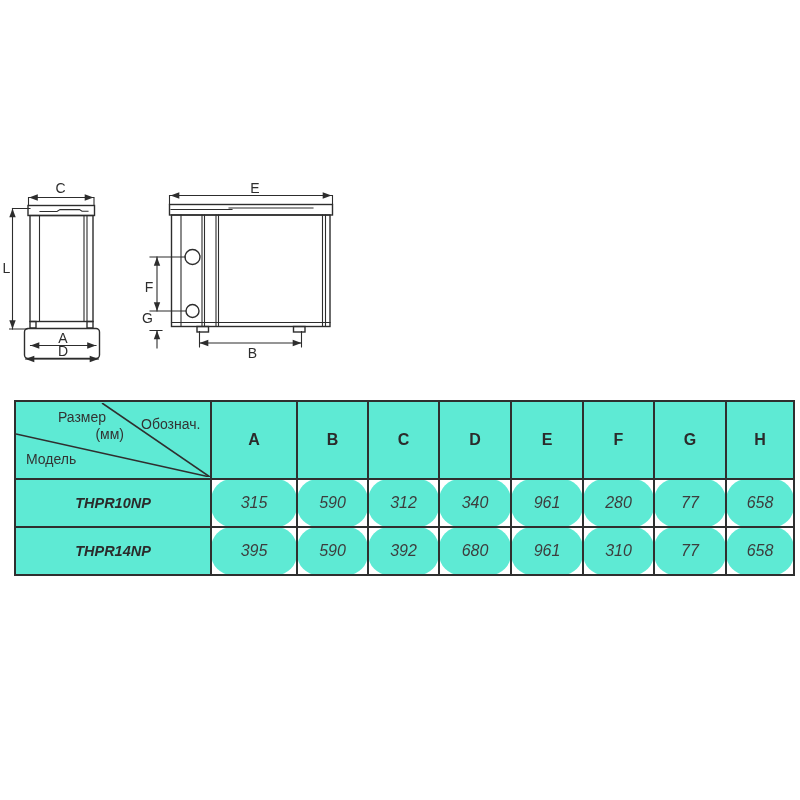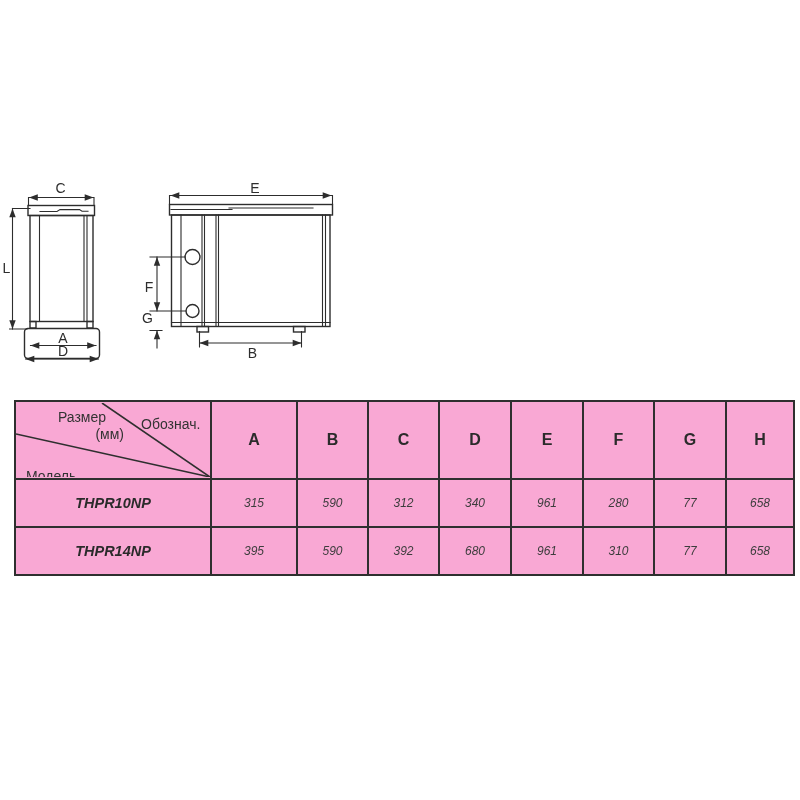--- a/index.html
+++ b/index.html
@@ -44,21 +44,21 @@
     top: 400px;
     width: 781px;
     border-collapse: collapse;
     table-layout: fixed;
   }
   table.dims td {
     border: 2px solid #2f2f2f;
     text-align: center;
     vertical-align: middle;
     padding: 0;
-    background: #f9a8d4;
+    background: #5eead4;
   }
   tr.header-row {
     height: 78px;
   }
   tr.data-row {
     height: 48px;
     font-style: italic;
   }
   td.col-header {
     font-weight: bold;
@@ -66,22 +66,23 @@
     color: #2b2b2b;
   }
   td.model-cell {
     text-align: left;
     padding-left: 10px;
     font-weight: bold;
     font-size: 14.5px;
     color: #2b2b2b;
   }
   td.value-cell {
-    font-size: 12px;
+    font-size: 16px;
     color: #3d3d3d;
+    border-radius: 21px;
   }
   td.corner-cell {
     padding: 0;
   }
   .corner-wrap {
     position: relative;
     width: 100%;
     height: 74px;
     overflow: hidden;
   }
@@ -94,21 +95,21 @@
   .corner-wrap span {
     position: absolute;
     font-weight: normal;
     font-size: 14px;
     color: #333333;
     white-space: nowrap;
   }
   .corner-size       { left: 24px;  top: 6px;  width: 84px; text-align: center; }
   .corner-unit       { left: 24px;  top: 23px; width: 84px; text-align: right; }
   .corner-designation{ left: 125px; top: 13px; font-size: 13.5px; }
-  .corner-model      { left: 10px;  top: 48px; margin-top: 17px; }
+  .corner-model      { left: 10px;  top: 48px; }
 </style>
 </head>
 <body>
 
 <div class="canvas">
 
   <svg class="drawing" width="800" height="392" viewBox="0 0 800 392">
     <defs>
       <marker id="ah" markerUnits="userSpaceOnUse" markerWidth="10" markerHeight="8" refX="9.3" refY="4" orient="auto-start-reverse">
         <path d="M0.5 0.8 L9.3 4 L0.5 7.2 Z" fill="#2d2d2d"></path>

